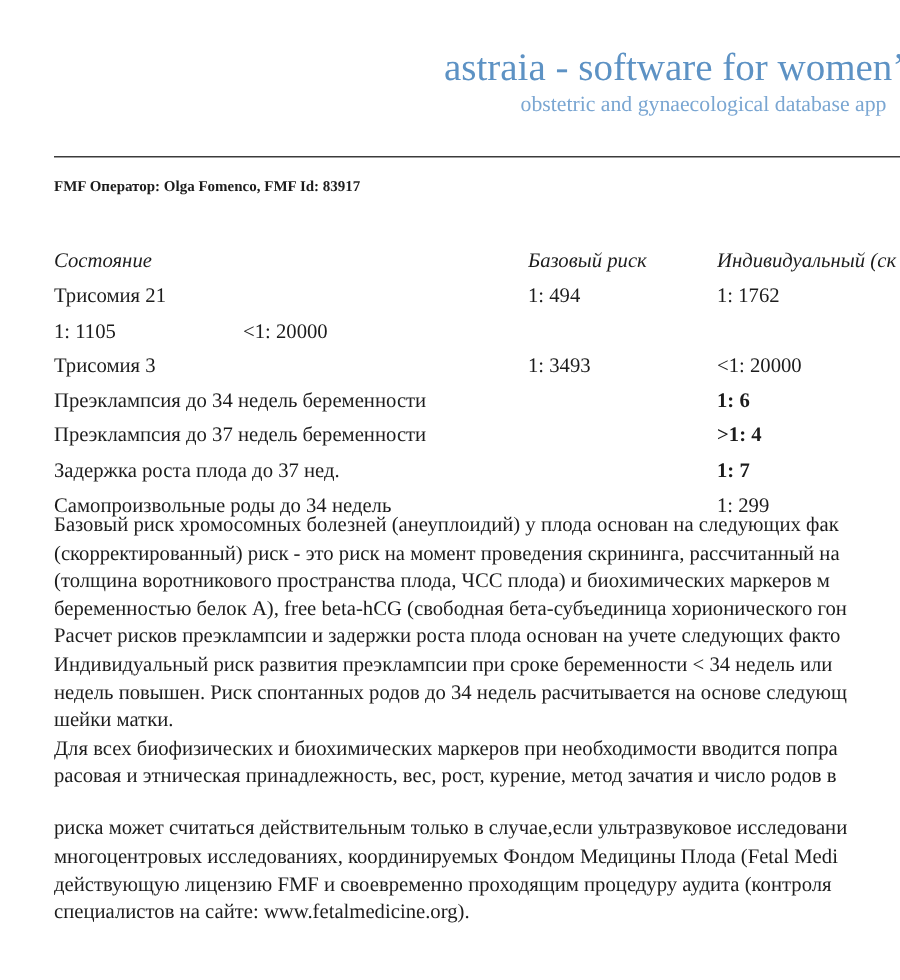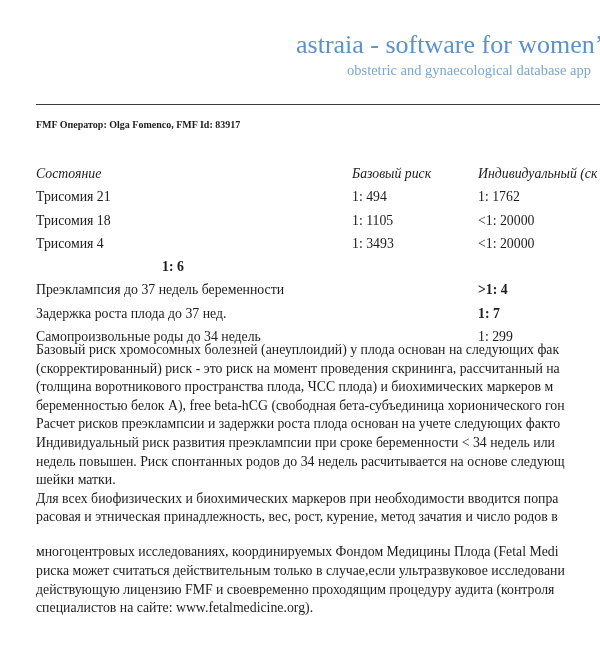--- a/index.html
+++ b/index.html
@@ -103,32 +103,32 @@
       <div class="c-ind">Индивидуальный (ск</div>
     </div>
 
     <div class="trow">
       <div class="c-name">Трисомия 21</div>
       <div class="c-base">1: 494</div>
       <div class="c-ind">1: 1762</div>
     </div>
 
     <div class="trow">
-      <div class="c-name">Трисомия 18</div>
       <div class="c-base">1: 1105</div>
       <div class="c-ind">&lt;1: 20000</div>
     </div>
 
     <div class="trow">
-      <div class="c-name">Трисомия 4</div>
+      <div class="c-name">Трисомия 3</div>
       <div class="c-base">1: 3493</div>
       <div class="c-ind">&lt;1: 20000</div>
     </div>
 
     <div class="trow">
+      <div class="c-name">Преэклампсия до 34 недель беременности</div>
       <div class="c-base"></div>
       <div class="c-ind vbold">1: 6</div>
     </div>
 
     <div class="trow">
       <div class="c-name">Преэклампсия до 37 недель беременности</div>
       <div class="c-base"></div>
       <div class="c-ind vbold">&gt;1: 4</div>
     </div>
 
@@ -152,20 +152,20 @@
       <div class="bline">(толщина воротникового пространства плода, ЧСС плода) и биохимических маркеров м</div>
       <div class="bline">беременностью белок А), free beta-hCG (свободная бета-субъединица хорионического гон</div>
       <div class="bline">Расчет рисков преэклампсии и задержки роста плода основан на учете следующих факто</div>
       <div class="bline">Индивидуальный риск развития преэклампсии при сроке беременности &lt; 34 недель или</div>
       <div class="bline">недель повышен. Риск спонтанных родов до 34 недель расчитывается на основе следующ</div>
       <div class="bline">шейки матки.</div>
       <div class="bline">Для всех биофизических и биохимических маркеров при необходимости вводится попра</div>
       <div class="bline">расовая и этническая принадлежность, вес, рост, курение, метод зачатия и число родов в</div>
     </div>
     <div class="para para2">
+      <div class="bline">риска может считаться действительным только в случае,если ультразвуковое исследовани</div>
       <div class="bline">многоцентровых исследованиях, координируемых Фондом Медицины Плода (Fetal Medi</div>
-      <div class="bline">риска может считаться действительным только в случае,если ультразвуковое исследовани</div>
       <div class="bline">действующую лицензию FMF и своевременно проходящим процедуру аудита (контроля</div>
       <div class="bline">специалистов на сайте: www.fetalmedicine.org).</div>
     </div>
   </div>
 
 </div>
 
 </body></html>

